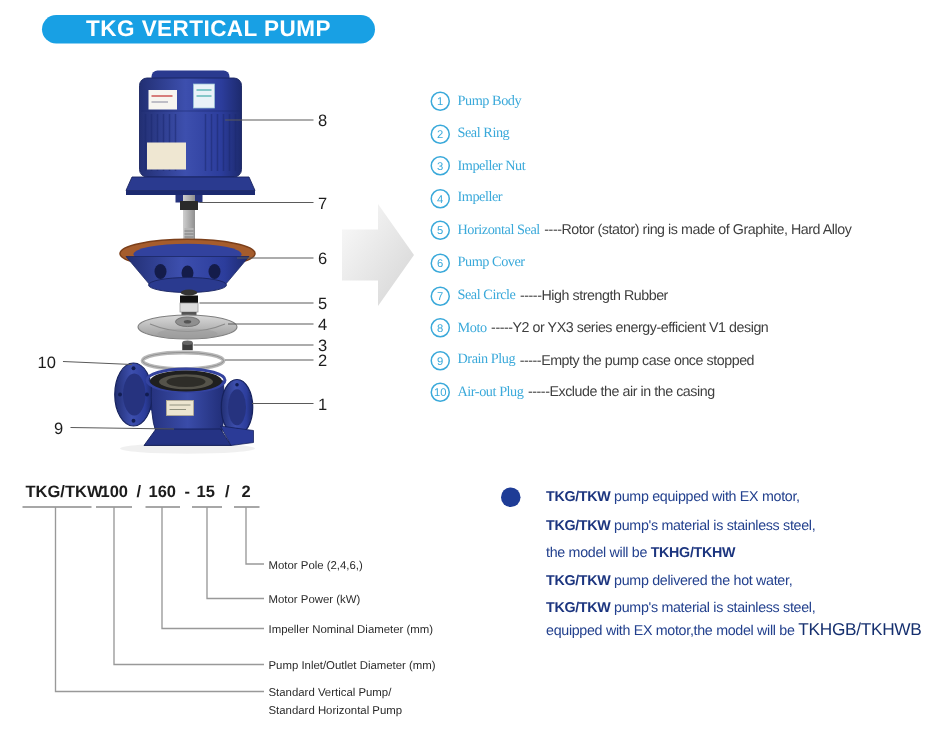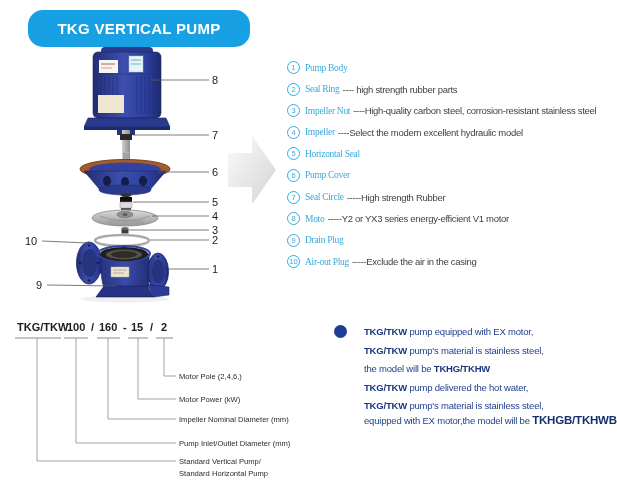--- a/index.html
+++ b/index.html
@@ -1,41 +1,41 @@
 <!DOCTYPE html>
 <html><head>
 <meta charset="utf-8">
 <style>
   html,body{margin:0;padding:0;background:#fff;}
   .page{position:relative;width:617px;height:500px;background:#ffffff;overflow:hidden;
         font-family:"Liberation Sans",sans-serif;}
 
   
-  .banner{position:absolute;left:28px;top:10px;width:222px;height:37px;background:#18a0e4;
+  .banner{position:absolute;left:28px;top:10px;width:222px;height:19px;background:#18a0e4;
           border-radius:15px;color:#fff;font-weight:bold;font-size:15px;letter-spacing:.3px;
           display:flex;align-items:center;justify-content:center;}
 
   
   .parts{position:absolute;left:287px;top:61px;width:328px;}
   .pl-item{display:flex;align-items:center;margin-bottom:8.6px;white-space:nowrap;
            font-size:9.5px;letter-spacing:-.3px;color:#3f3f3f;}
   .pl-num{flex:0 0 auto;width:11px;height:11px;border:1px solid #3aa9da;border-radius:50%;
           color:#3aa9da;font-size:7.5px;line-height:11px;text-align:center;margin-right:5px;
           letter-spacing:0;}
   .pl-name{color:#3aa9da;margin-right:3px;font-family:Liberation Serif, serif;}
 
   
   .bullet{position:absolute;left:334px;top:325px;width:13px;height:13px;border-radius:50%;
           background:#1e3c96;}
   .notes{position:absolute;left:364px;top:326px;width:258px;font-size:9.5px;color:#23418e;
          letter-spacing:-.2px;}
   .note-line{line-height:12.5px;margin-bottom:6px;white-space:nowrap;}
   .note-line.tight{margin-bottom:1px;}
   .nb{font-weight:bold;color:#1c357f;}
-  .nb-big{font-weight:bold;font-size:11.5px;color:#16306f;}
+  .nb-big{font-weight:normal;font-size:11.5px;color:#16306f;}
 
   svg text{font-family:"Liberation Sans",sans-serif;}
   .svg-abs{position:absolute;}
 </style>
 </head>
 <body>
 
 <div class="page">
 
   <div class="banner">
@@ -183,53 +183,52 @@
   </svg>
 
   <div class="parts">
     <div class="pl-item">
         <span class="pl-num">1</span>
         <span class="pl-name">Pump Body</span>
       </div>
     <div class="pl-item">
         <span class="pl-num">2</span>
         <span class="pl-name">Seal Ring</span>
-        <span class="pl-desc">---- high strength rubber parts</span>
       </div>
     <div class="pl-item">
         <span class="pl-num">3</span>
         <span class="pl-name">Impeller Nut</span>
-        <span class="pl-desc">----High-quality carbon steel, corrosion-resistant stainless steel</span>
       </div>
     <div class="pl-item">
         <span class="pl-num">4</span>
         <span class="pl-name">Impeller</span>
-        <span class="pl-desc">----Select the modern excellent hydraulic model</span>
       </div>
     <div class="pl-item">
         <span class="pl-num">5</span>
         <span class="pl-name">Horizontal Seal</span>
+        <span class="pl-desc">----Rotor (stator) ring is made of Graphite, Hard Alloy</span>
       </div>
     <div class="pl-item">
         <span class="pl-num">6</span>
         <span class="pl-name">Pump Cover</span>
       </div>
     <div class="pl-item">
         <span class="pl-num">7</span>
         <span class="pl-name">Seal Circle</span>
         <span class="pl-desc">-----High strength Rubber</span>
       </div>
     <div class="pl-item">
         <span class="pl-num">8</span>
         <span class="pl-name">Moto</span>
-        <span class="pl-desc">-----Y2 or YX3 series energy-efficient V1 motor</span>
+        <span class="pl-desc">-----Y2 or YX3 series energy-efficient V1 design</span>
       </div>
     <div class="pl-item">
         <span class="pl-num">9</span>
         <span class="pl-name">Drain Plug</span>
+        <span class="pl-desc">-----Empty the pump case once stopped</span>
       </div>
     <div class="pl-item">
         <span class="pl-num">10</span>
         <span class="pl-name">Air-out Plug</span>
         <span class="pl-desc">-----Exclude the air in the casing</span>
       </div>
   </div>
 
   <svg class="svg-abs" style="left:0;top:315px;" width="350" height="175" viewBox="0 0 350 175">
     <g transform="translate(0,-315)">

